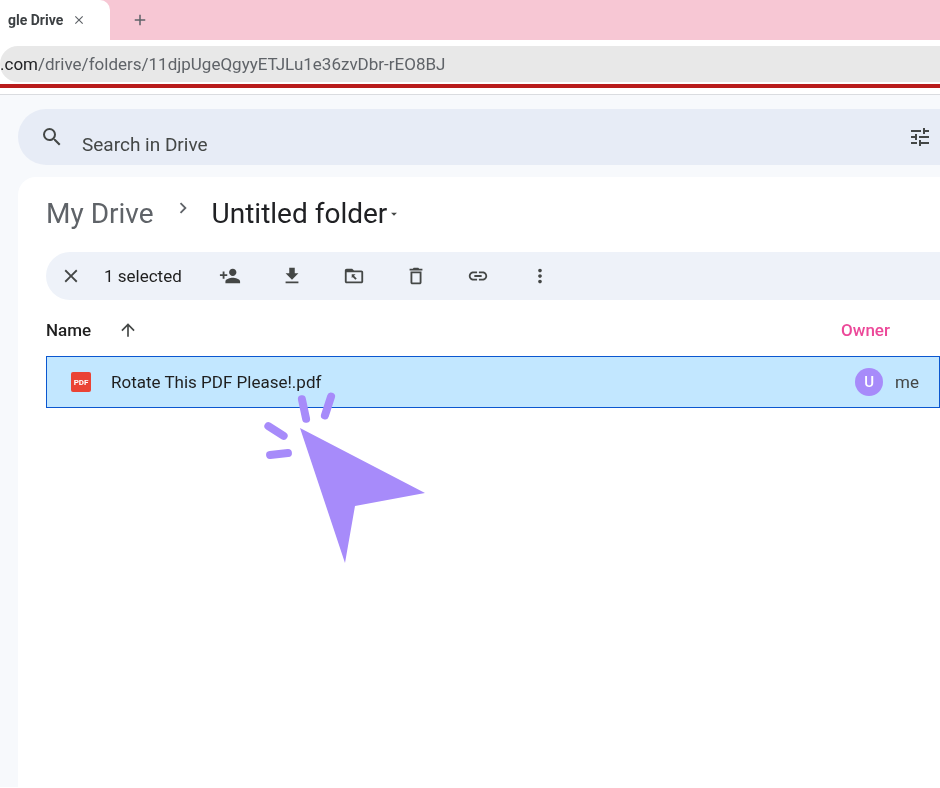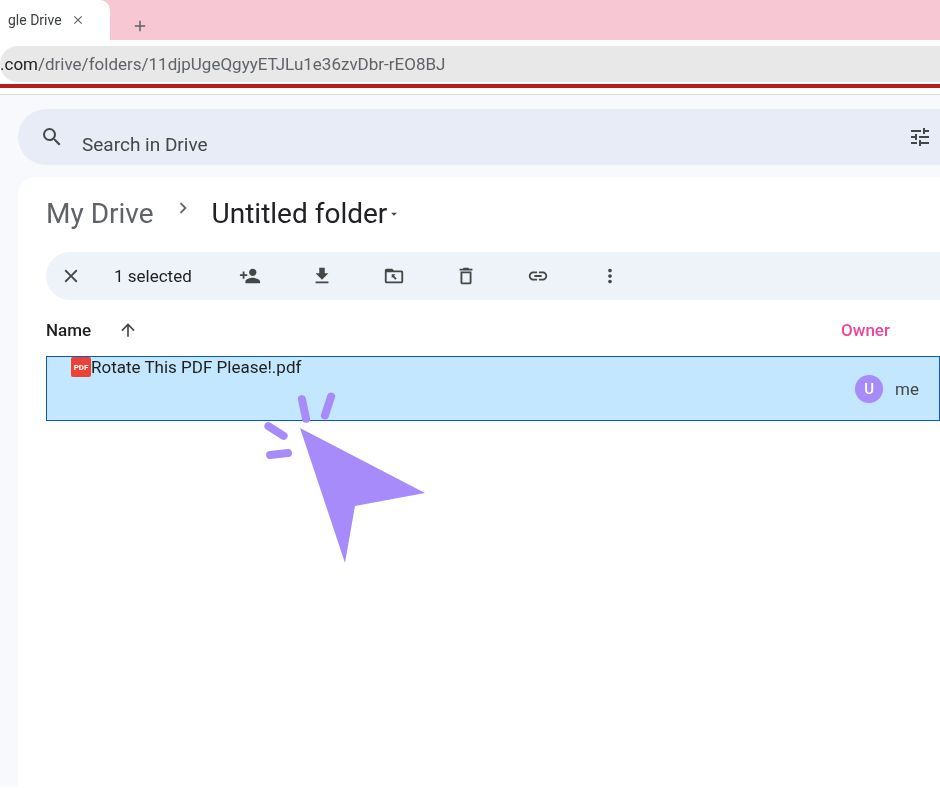--- a/index.html
+++ b/index.html
@@ -9,23 +9,24 @@
   height: 788px;
   background: #ffffff;
   overflow: hidden;
   position: relative;
 }
 
 
 .tab-bar {
   height: 40px;
   display: flex;
-  align-items: flex-end;
+  align-items: center;
   background: #f7c7d4;
   position: relative;
+  font-weight: bold;
 }
 .tab {
   background: #ffffff;
   height: 40px;
   display: flex;
   align-items: center;
   padding: 0 12px 0 8px;
   gap: 8px;
   border-top-right-radius: 10px;
   min-width: 110px;
@@ -159,21 +160,21 @@
 
 
 .sel-toolbar {
   margin-top: 22px;
   height: 48px;
   background: #eef2f9;
   border-radius: 24px 0 0 24px;
   display: flex;
   align-items: center;
   padding: 0 10px 0 14px;
-  gap: 32px;
+  gap: 22px;
 }
 .sel-close {
   color: #444746;
   cursor: pointer;
   display: flex;
 }
 .sel-count {
   font-size: 17px;
   color: #1f1f1f;
   margin-right: 6px;
@@ -208,25 +209,27 @@
   margin-right: 30px;
 }
 .sort-arrow {
   color: #444746;
   display: flex;
 }
 
 
 .file-row {
   margin-top: 16px;
-  height: 65px;
+  height: 52px;
   background: #c2e7ff;
   border: 1.5px solid #0b57d0;
   display: flex;
+  align-items: center;
   padding: 0 20px 0 24px;
+  gap: 20px;
   cursor: pointer;
 }
 .file-icon {
   width: 20px;
   height: 20px;
   background: #ea4335;
   color: #fff;
   font-size: 8px;
   font-weight: bold;
   display: flex;

